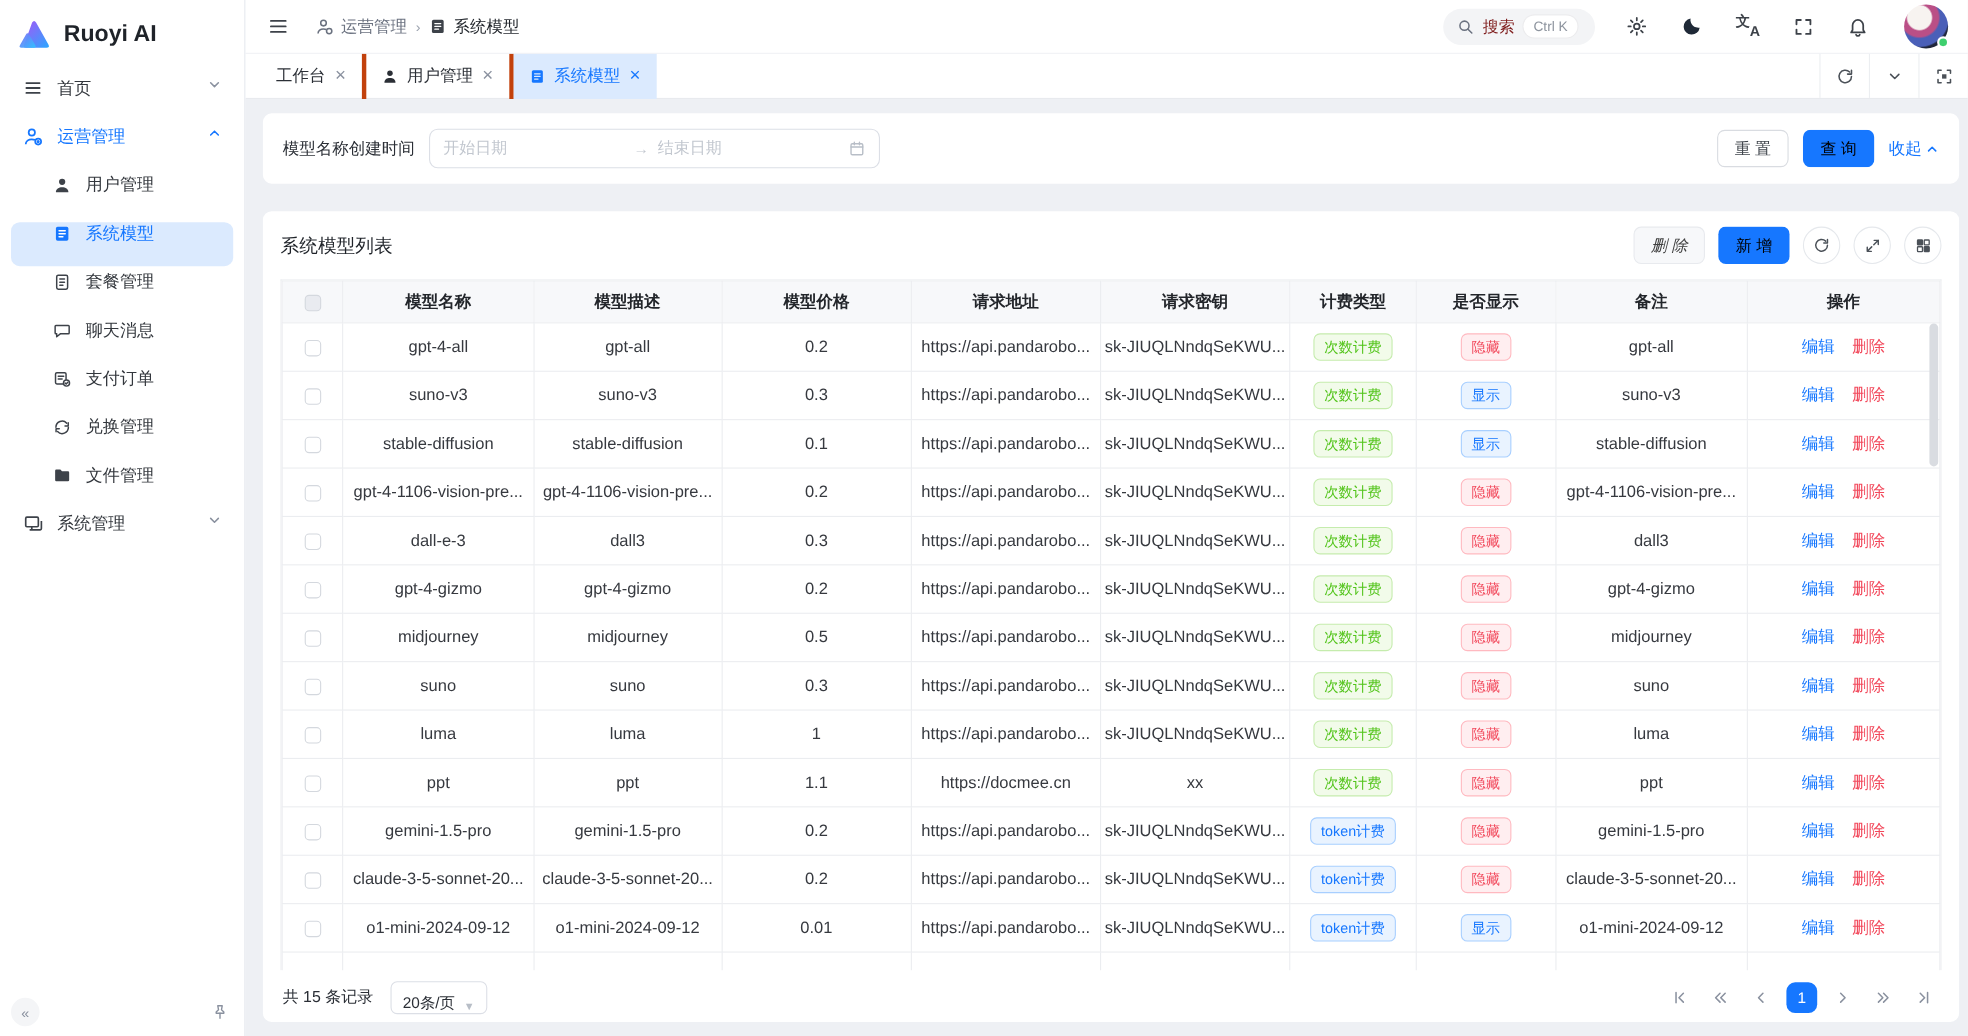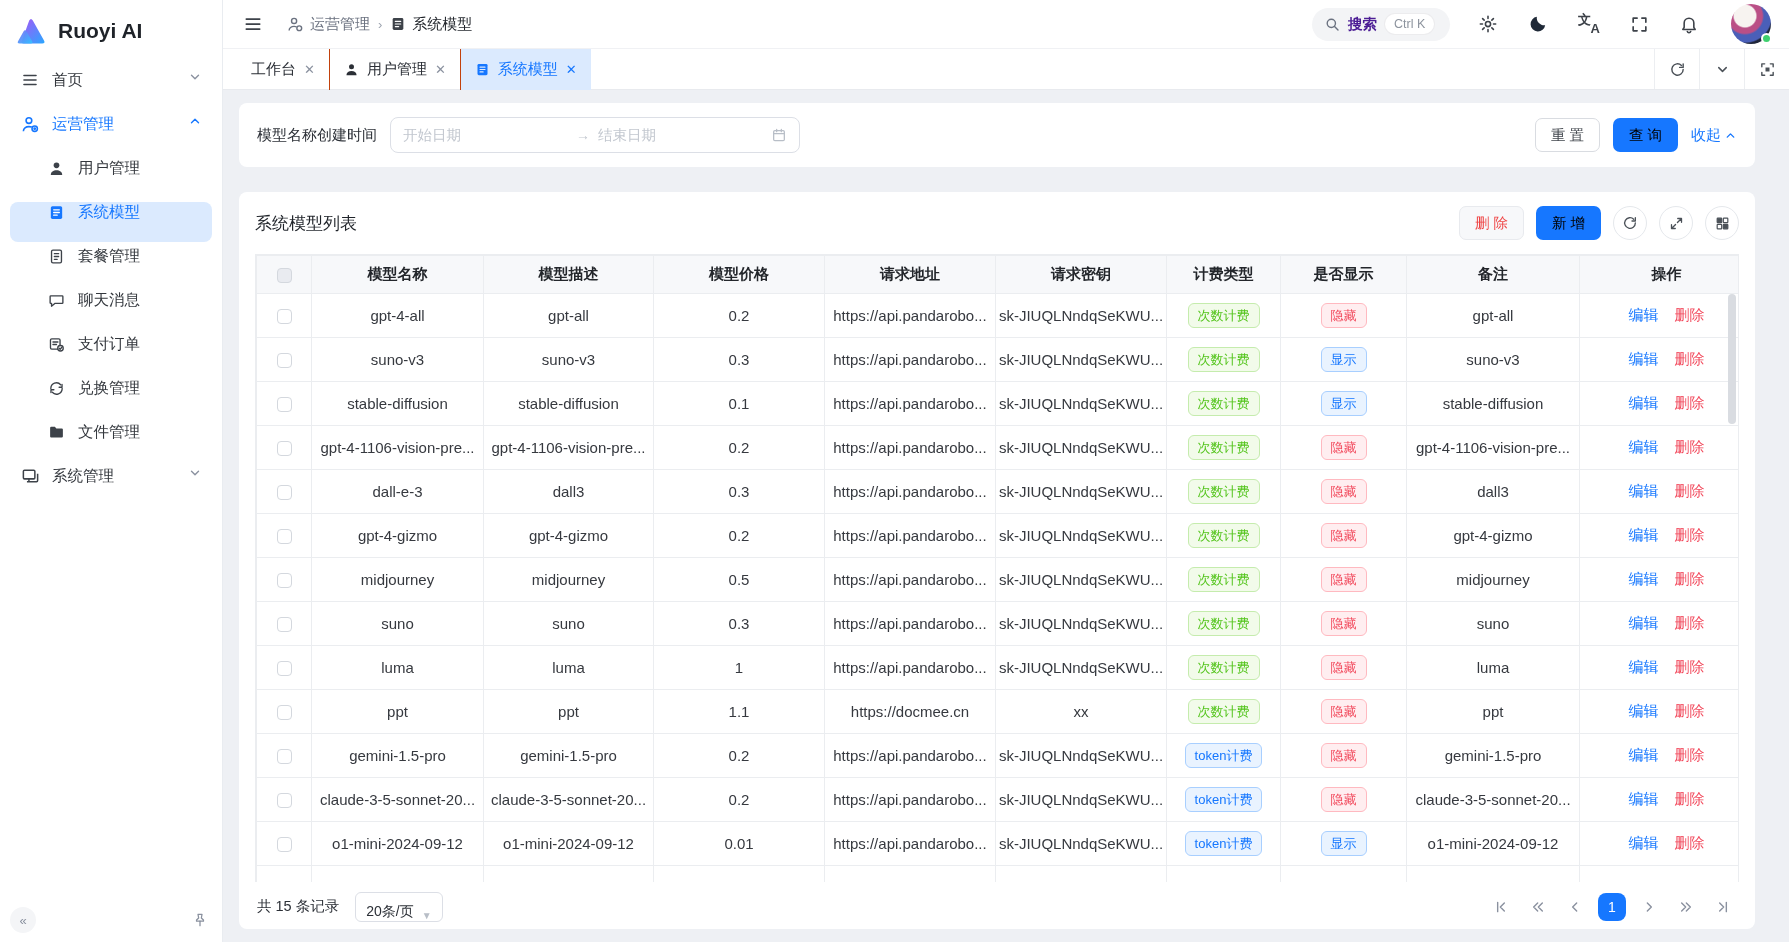--- a/index.html
+++ b/index.html
@@ -31,59 +31,59 @@
   .main { flex:1; display:flex; flex-direction:column; min-width:0; }
 
   .topbar { height:49px; background:#fff; border-bottom:1px solid #f0f1f4; display:flex; align-items:center; padding:0 18px 0 16px; gap:10px; }
   .icon-btn { display:flex; align-items:center; justify-content:center; color:#3d4249; cursor:pointer; background:none; border:none; padding:4px; }
   .breadcrumb { display:flex; align-items:center; gap:8px; margin-left:10px; font-size:15px; }
   .crumb { display:flex; align-items:center; gap:6px; color:#6b7280; cursor:pointer; }
   .crumb.current { color:#1f2329; cursor:default; }
   .crumb-sep { color:#9ca3af; font-size:13px; }
   .topbar-spacer { flex:1; }
   .search-pill { display:flex; align-items:center; gap:8px; background:#f3f4f6; border-radius:17px; height:33px; padding:0 6px 0 12px; color:#9aa1ab; cursor:pointer; min-width:138px; }
-  .search-pill .sp-text { font-size:14.5px; color:#4c1d95;font-weight:bold; }
+  .search-pill .sp-text { font-size:14.5px; color:#7f1d1d; }
   .search-pill kbd { background:#fff; border-radius:13px; padding:3px 9px; font-size:12.5px; color:#8d949e; font-family:inherit; box-shadow:0 0 0 1px #ececee; }
   .top-icons { display:flex; align-items:center; gap:22px; margin-left:14px; }
   .translate-ic { position:relative; width:22px; height:22px; font-weight:600; color:#3d4249; }
   .translate-ic .tz { position:absolute; left:0; top:-2px; font-size:13px; }
   .translate-ic .ta { position:absolute; right:0; bottom:-1px; font-size:13px; }
   .avatar-wrap { position:relative; margin-left:6px; cursor:pointer; }
   .avatar { width:40px; height:40px; border-radius:50%; background:radial-gradient(circle at 35% 30%, #f7f3f0 0 28%, #ba4f86 32% 45%, #4a5fb8 50% 68%, #20263a 72%); }
   .avatar-dot { position:absolute; right:-1px; bottom:0; width:11px; height:11px; border-radius:50%; background:#3ecf6e; border:2px solid #fff; }
 
   .tabbar { height:41px; background:#fff; border-bottom:1px solid #e8eaee; display:flex; align-items:stretch; }
   .tabs { display:flex; align-items:center; padding-left:14px; flex:1; }
-  .tab { display:flex; align-items:center; gap:8px; height:41px; padding:0 14px; font-size:15px; color:#2b2f36; cursor:pointer; border-right:1px solid #c2410c; }
+  .tab { display:flex; align-items:center; gap:8px; height:41px; padding:0 14px; font-size:15px; color:#2b2f36; cursor:pointer; border-right:4px solid #c2410c; }
   .tab .tab-x { color:#8a919f; font-size:13px; }
   .tab .tab-ic { display:flex; color:#2b2f36; }
   .tab.active { background:#dbeafe; color:#1677ff; border-right:none; border-radius:0; }
   .tab.active .tab-ic, .tab.active .tab-x { color:#1677ff; }
   .tab-controls { display:flex; align-items:stretch; }
   .tab-ctrl { width:45px; display:flex; align-items:center; justify-content:center; border-left:1px solid #eceef1; color:#4b5158; cursor:pointer; }
 
   
-  .content { flex:1; padding:13px 34px 0 16px; overflow:hidden; }
+  .content { flex:1; padding:13px 8px 0 16px; overflow:hidden; }
 
   .filter-card { background:#fff; border-radius:8px; height:64px; display:flex; align-items:center; padding:0 18px; }
   .f-group { display:flex; align-items:center; gap:13px; }
   .f-label { font-size:15px; color:#2b2f36; white-space:nowrap; }
   .f-input { width:418px; height:36px; border:1px solid #dcdfe6; border-radius:8px; padding:0 12px; font-size:14.5px; color:#303133; background:#fff; font-family:inherit; }
   .f-input::placeholder { color:#c2c7cf; }
   .date-range { width:410px; height:36px; border:1px solid #dcdfe6; border-radius:8px; display:flex; align-items:center; padding:0 12px; gap:8px; background:#fff; }
   .date-range input { border:none; outline:none; flex:1; font-size:14.5px; min-width:0; font-family:inherit; color:#303133; }
   .date-range input::placeholder { color:#c2c7cf; }
   .dr-arrow { color:#c2c7cf; font-size:14px; }
   .dr-cal { color:#b8bec7; display:flex; }
   .f-group + .f-group { }
   .f-actions { margin-left:auto; display:flex; align-items:center; gap:13px; }
   .btn { height:34px; border-radius:7px; font-size:14.5px; padding:0 15px; cursor:pointer; font-family:inherit; border:1px solid transparent; }
   .btn-plain { background:#fff; border-color:#d9dce1; color:#41464d; }
   .btn-primary { background:#1677ff; color:#000000;text-align:right; }
-  .btn-disabled { background:#f7f8fa; border-color:#e8eaee; color:#ef4444; cursor:not-allowed; }
+  .btn-disabled { background:#f7f8fa; border-color:#e8eaee; color:#404040; cursor:not-allowed;font-style:italic; }
   .link-collapse { color:#1677ff; font-size:15px; display:flex; align-items:center; gap:3px; cursor:pointer; }
 
   .table-card { background:#fff; border-radius:8px; margin-top:25px; height:737px; display:flex; flex-direction:column; padding:0 16px; }
   .table-toolbar { height:62px; display:flex; align-items:center; }
   .tt-title { font-size:17px; color:#1f2329; font-weight:500; }
   .tt-actions { margin-left:auto; display:flex; align-items:center; gap:12px; }
   .circle-btn { width:34px; height:34px; border-radius:50%; border:1px solid #e5e8ec; background:#fff; display:flex; align-items:center; justify-content:center; color:#4b5158; cursor:pointer; }
 
   .table-wrap { position:relative; height:628px; overflow:hidden; border:1px solid #ebedf0; border-bottom:none; }
   table { width:100%; border-collapse:collapse; table-layout:fixed; }

